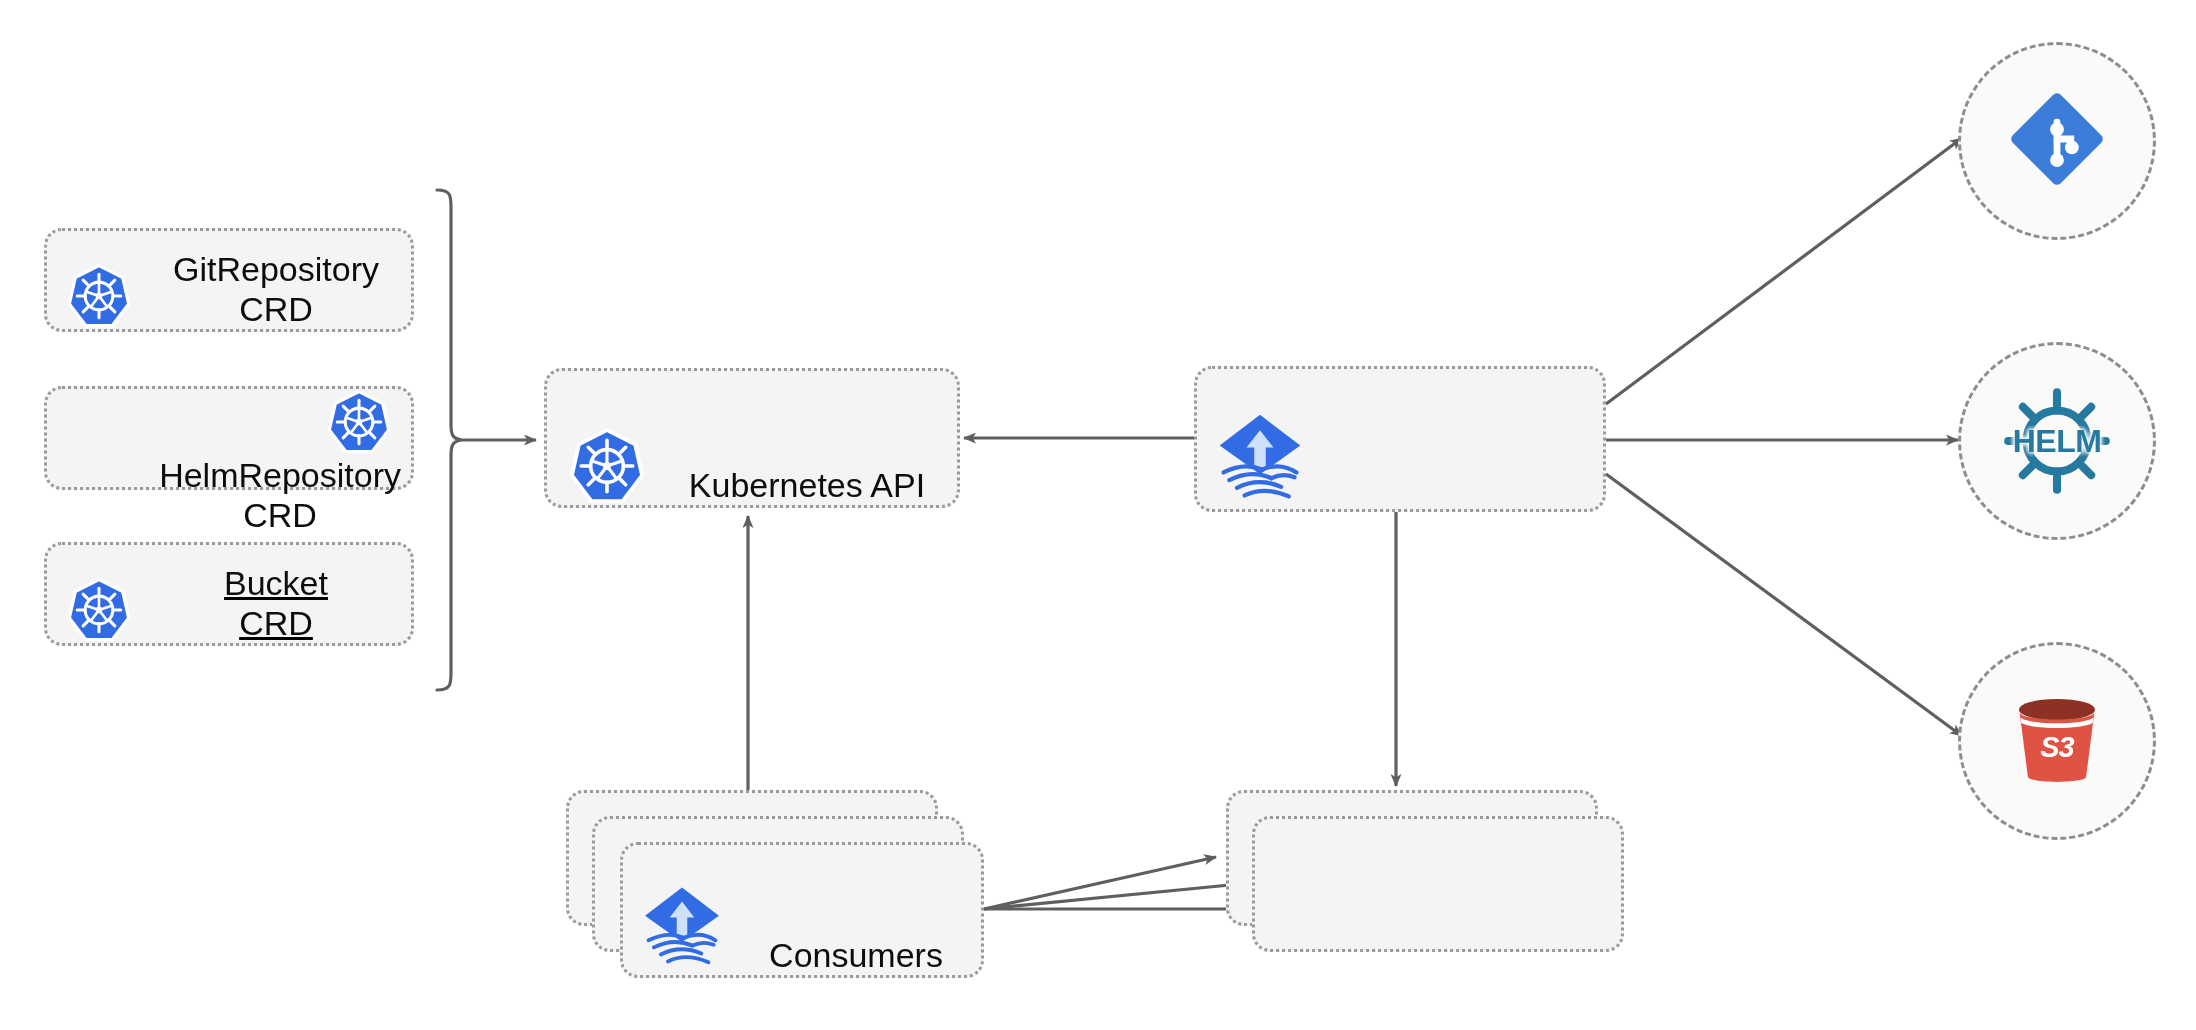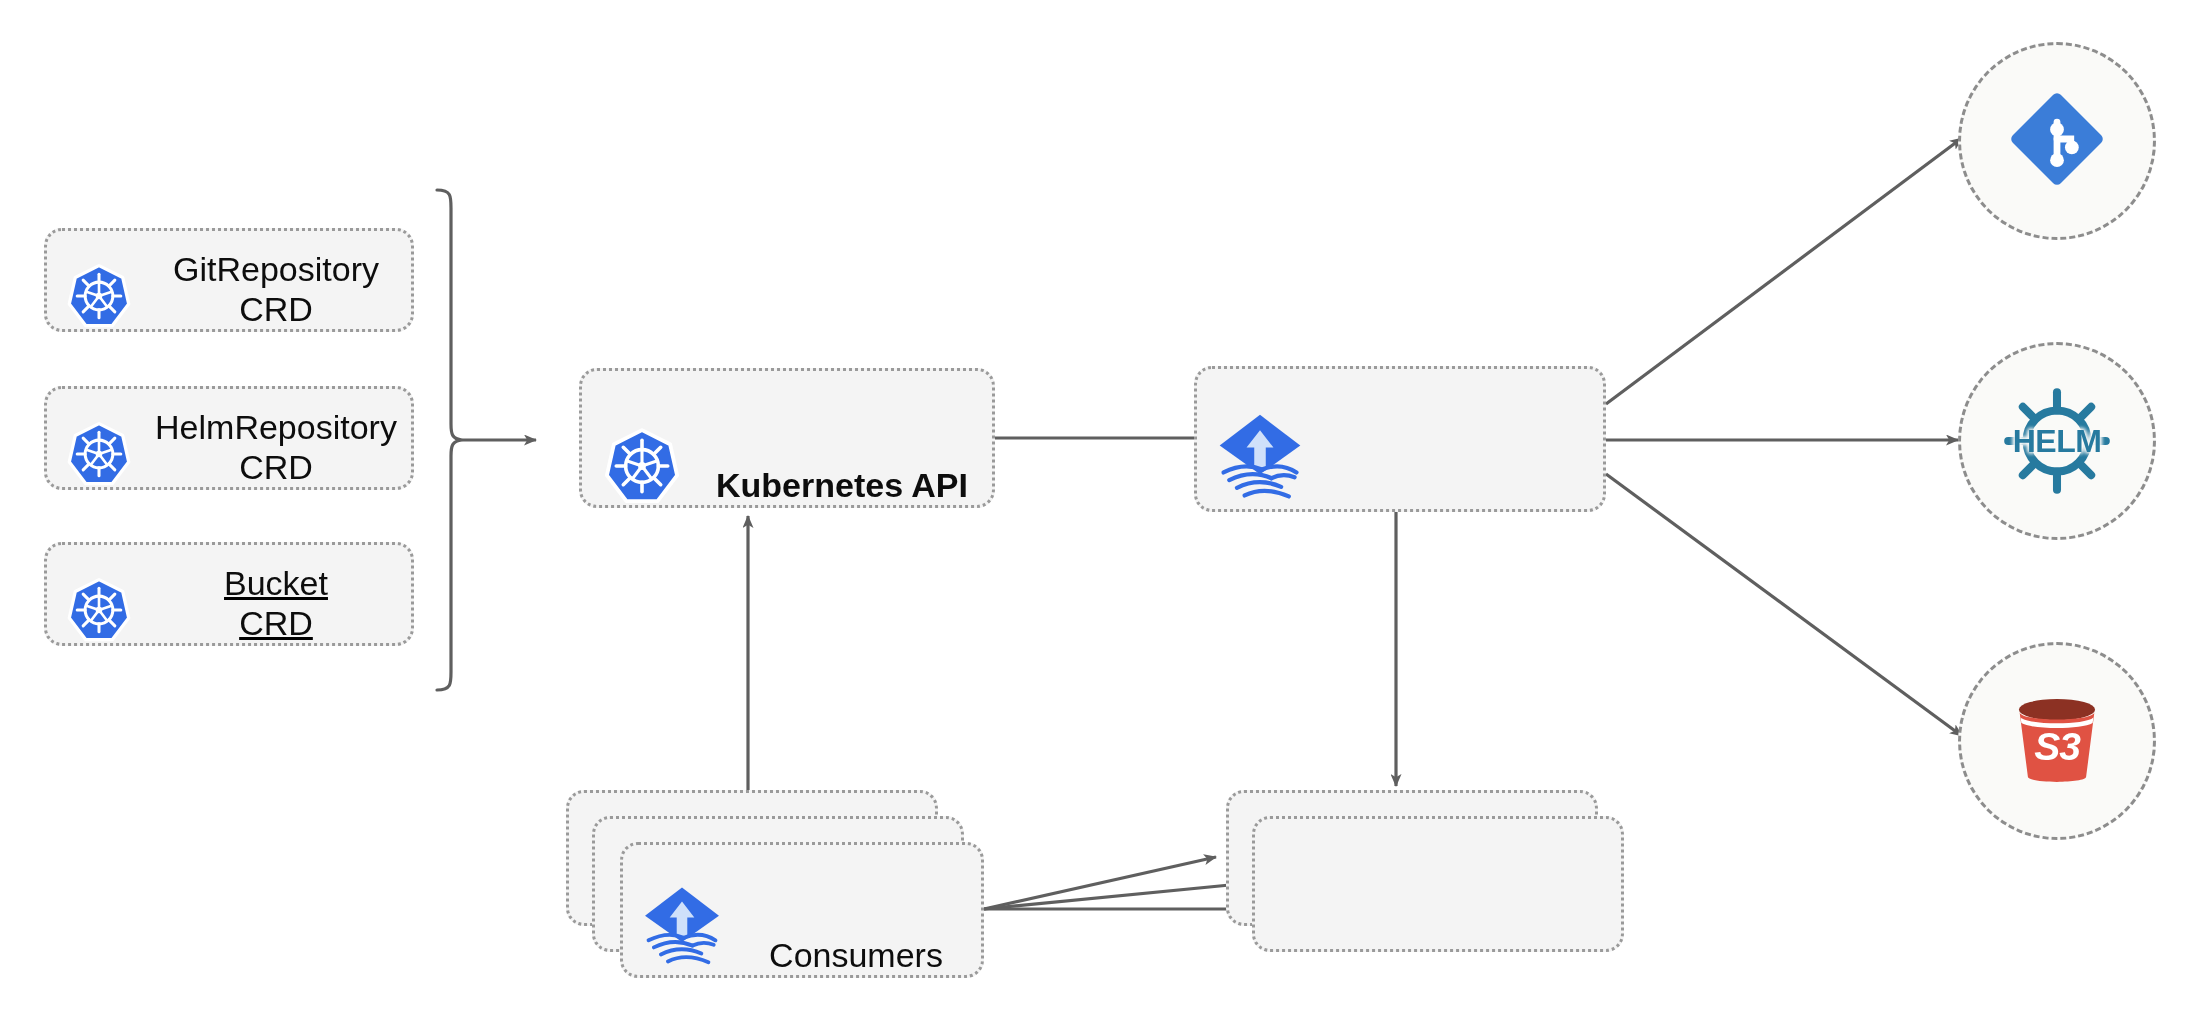--- a/index.html
+++ b/index.html
@@ -140,21 +140,21 @@
           <line x1="50" y1="50" x2="38" y2="66"></line>
           <line x1="50" y1="50" x2="32" y2="44"></line>
         </g>
         <circle cx="50" cy="50" r="5" fill="#ffffff"></circle>
       </svg>
     </span>
     <span class="label">GitRepository
 CRD</span>
   </div>
 
-  <div class="node" style="left:44px; top:386px; width:370px; height:104px;">
+  <div class="node" style="left:44px; top:386px; width:370px; height:104px;flex-direction:column;">
     <span class="ico" style="width:104px;">
       <svg width="66" height="66" viewBox="0 0 100 100">
         <polygon points="50,4 86,22 95,62 70,95 30,95 5,62 14,22" fill="#326CE5" stroke="#ffffff" stroke-width="5" stroke-linejoin="round"></polygon>
         <g stroke="#ffffff" stroke-width="4.6" fill="none" stroke-linecap="round">
           <circle cx="50" cy="50" r="21"></circle>
           <line x1="50" y1="17" x2="50" y2="29"></line>
           <line x1="50" y1="71" x2="50" y2="83"></line>
           <line x1="17" y1="50" x2="29" y2="50"></line>
           <line x1="71" y1="50" x2="83" y2="50"></line>
           <line x1="26" y1="26" x2="35" y2="35"></line>
@@ -198,21 +198,21 @@
           <line x1="50" y1="50" x2="38" y2="66"></line>
           <line x1="50" y1="50" x2="32" y2="44"></line>
         </g>
         <circle cx="50" cy="50" r="5" fill="#ffffff"></circle>
       </svg>
     </span>
     <span class="label">Bucket
 CRD</span>
   </div>
 
-  <div class="node" style="left:579px; top:368px; width:416px; height:140px;font-weight:bold;">
+  <div class="node" style="left:544px; top:368px; width:416px; height:140px;">
     <span class="ico" style="width:120px;">
       <svg width="78" height="78" viewBox="0 0 100 100">
         <polygon points="50,4 86,22 95,62 70,95 30,95 5,62 14,22" fill="#326CE5" stroke="#ffffff" stroke-width="5" stroke-linejoin="round"></polygon>
         <g stroke="#ffffff" stroke-width="4.6" fill="none" stroke-linecap="round">
           <circle cx="50" cy="50" r="21"></circle>
           <line x1="50" y1="17" x2="50" y2="29"></line>
           <line x1="50" y1="71" x2="50" y2="83"></line>
           <line x1="17" y1="50" x2="29" y2="50"></line>
           <line x1="71" y1="50" x2="83" y2="50"></line>
           <line x1="26" y1="26" x2="35" y2="35"></line>
@@ -316,18 +316,18 @@
       <svg width="112" height="112" viewBox="0 0 100 100">
         <ellipse cx="50" cy="22" rx="34" ry="9.5" fill="#8C3123"></ellipse>
         <path d="M16.6,24 L24,82 C24,88 76,88 76,82 L83.4,24
                  C83.4,33 16.6,33 16.6,24 Z" fill="#E05243"></path>
         <path d="M17.5,29 C25,36 75,36 82.5,29 L81.8,34
                  C72,40 28,40 18.2,34 Z" fill="#ffffff"></path>
       </svg>
       <span style="position:absolute; left:0; top:0; width:112px; height:112px;
                    display:flex; align-items:center; justify-content:center;
                    padding-top:12px; box-sizing:border-box;
-                   font-size:39px; font-weight:bold; color:#ffffff;
+                   font-size:29px; font-weight:bold; color:#ffffff;
                    font-style:italic; letter-spacing:-1px;">S3</span>
     </span>
   </div>
 
 </div>
 
 </body></html>

